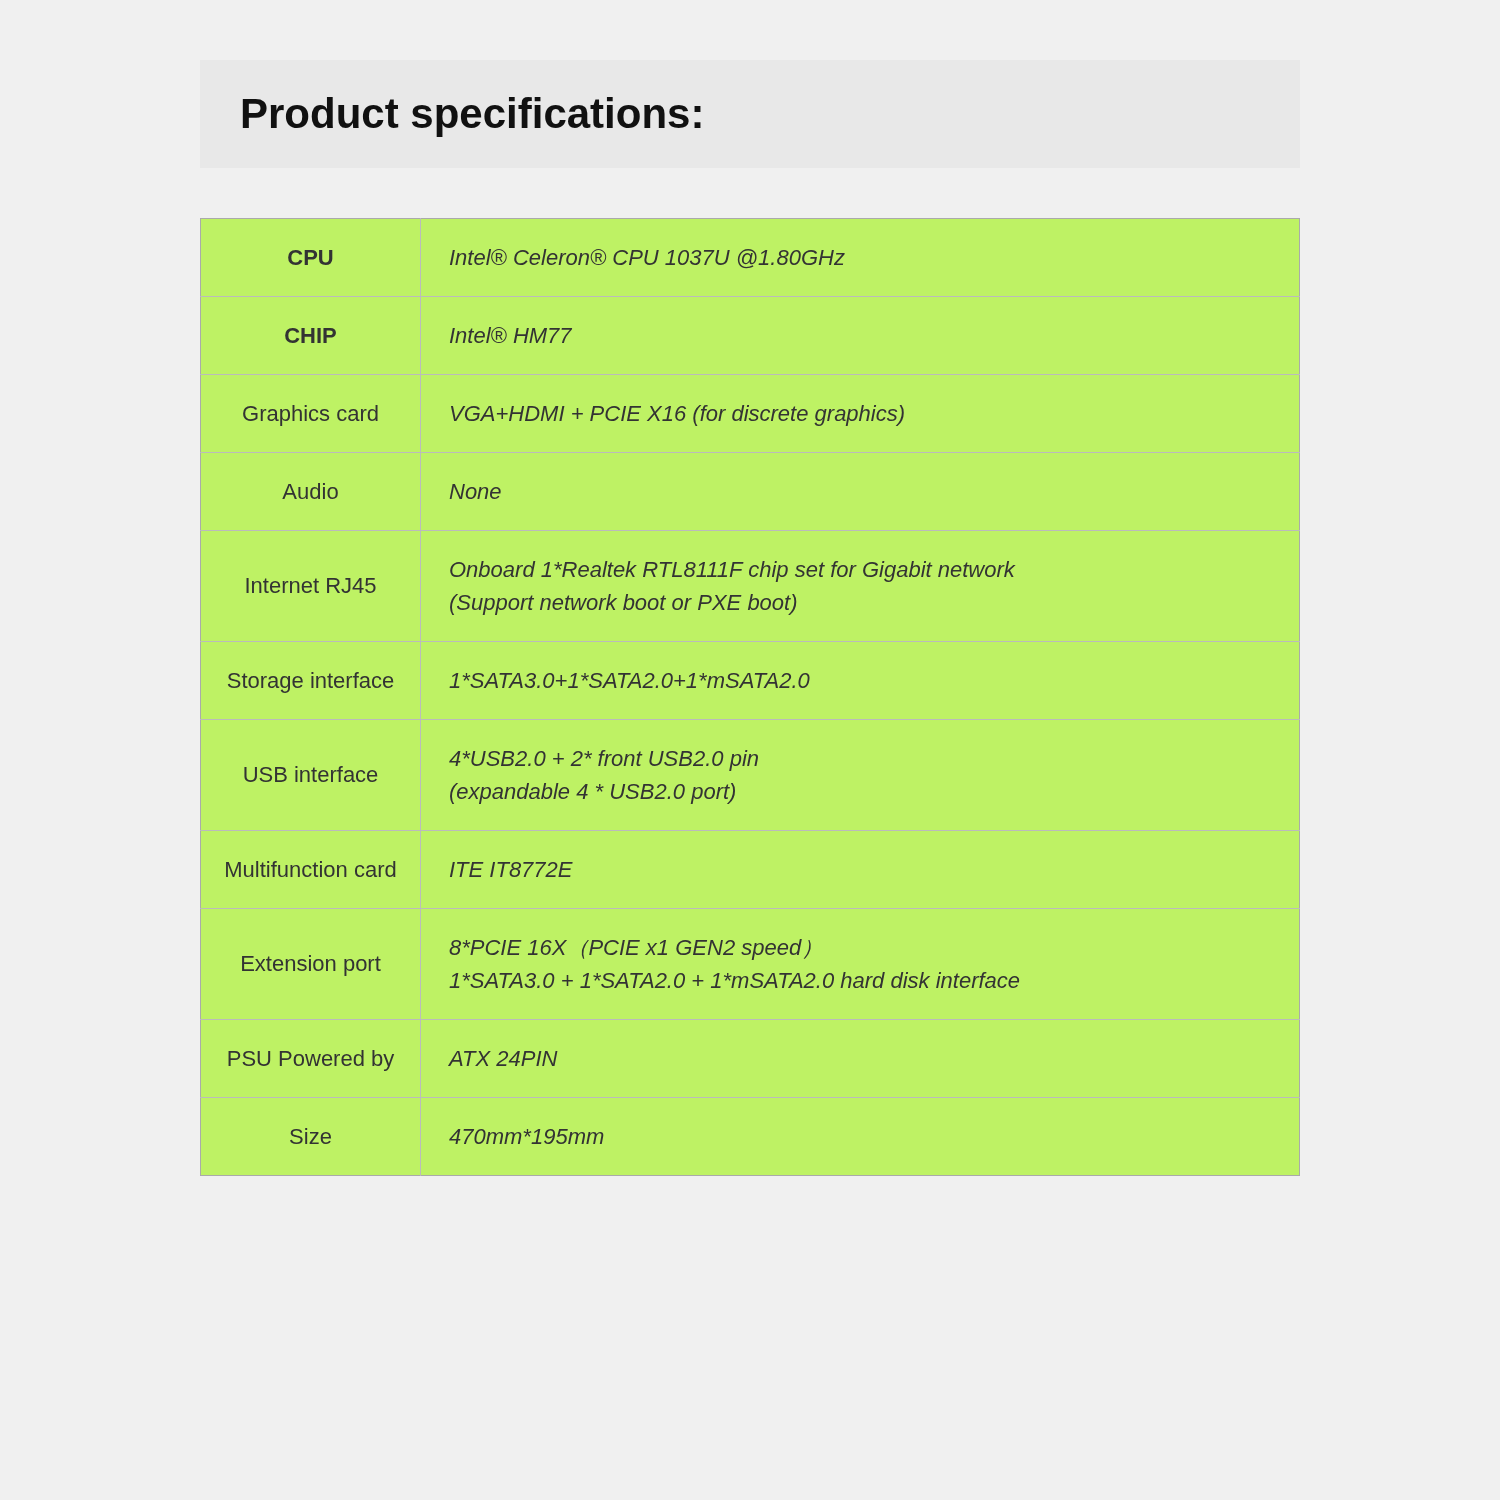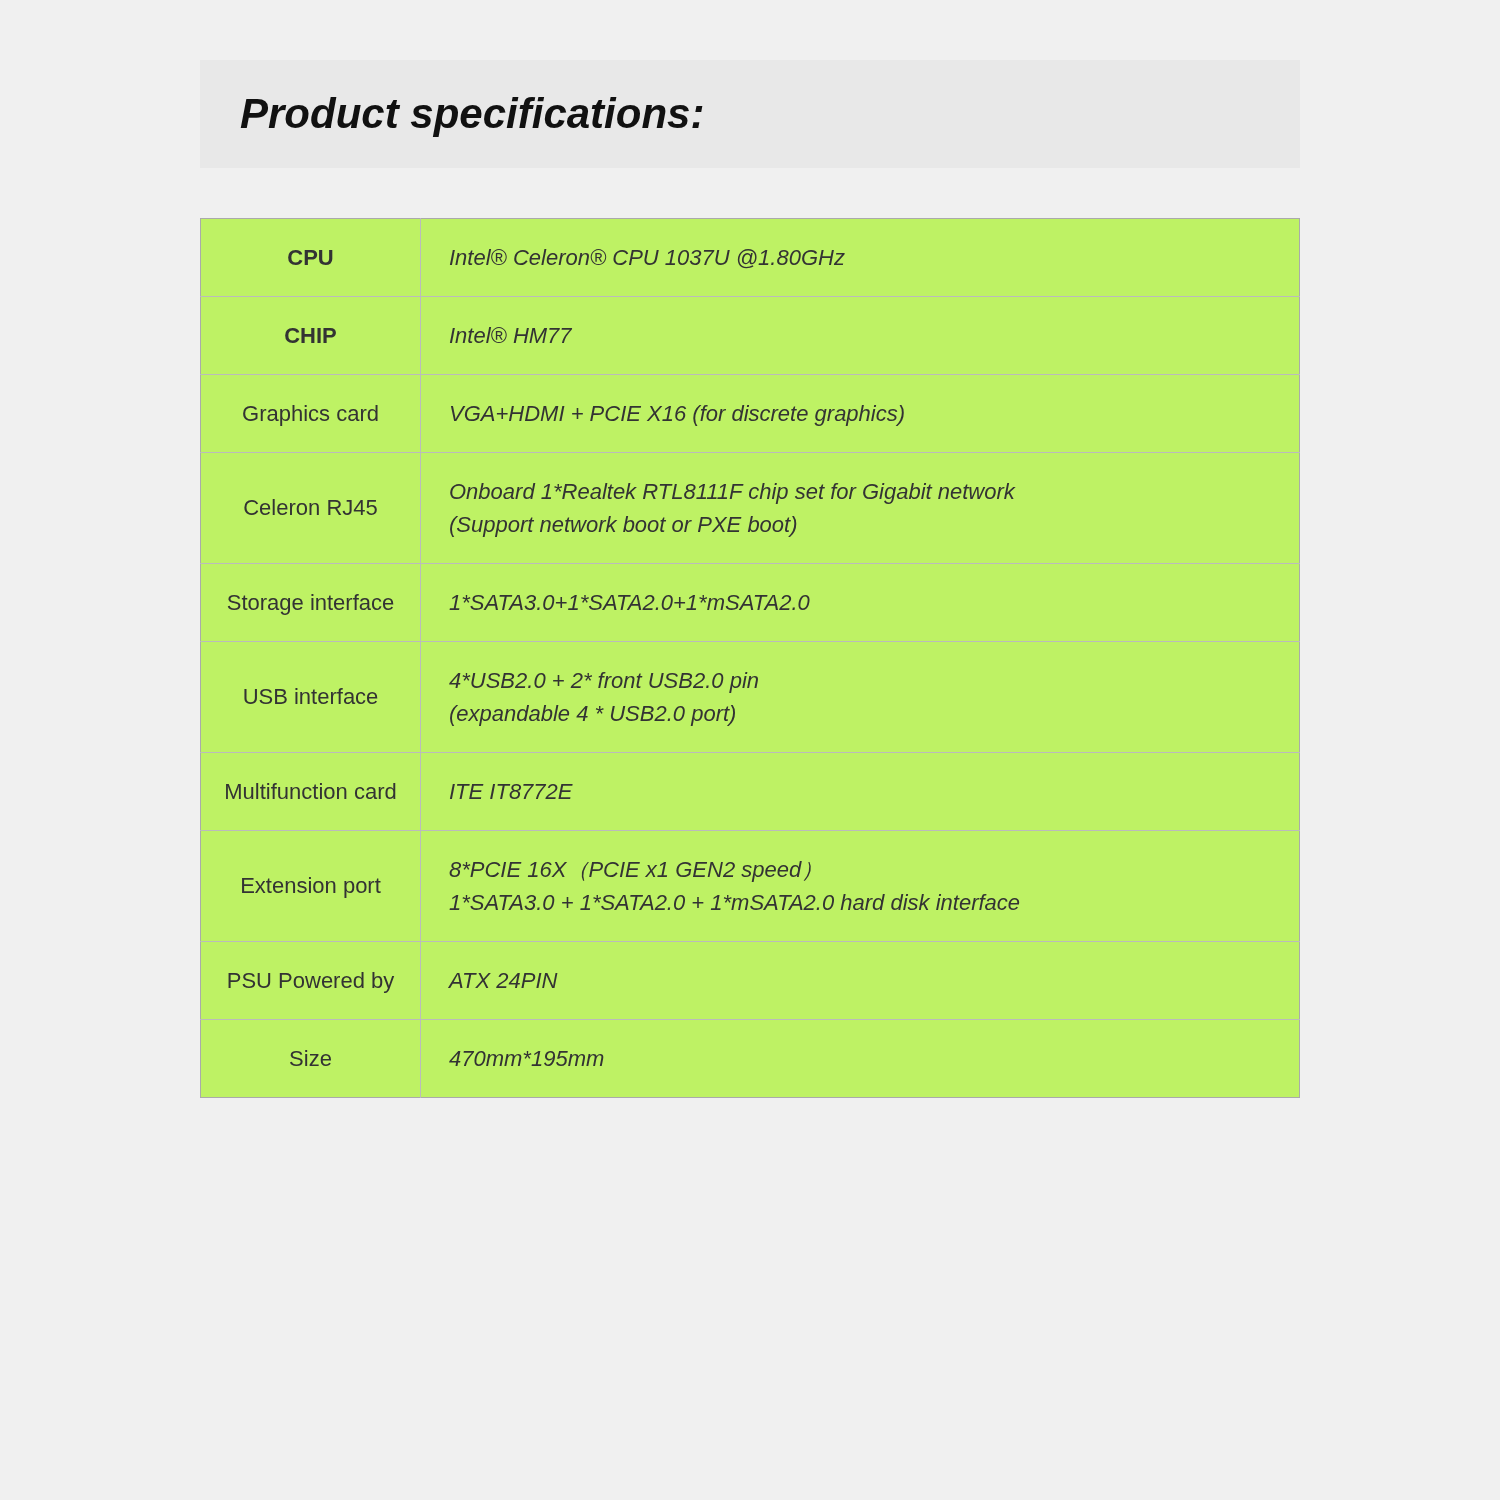--- a/index.html
+++ b/index.html
@@ -22,21 +22,20 @@
     .page-wrapper {
       width: 100%;
       max-width: 1100px;
     }
 
     .header-section {
       background-color: #e8e8e8;
       padding: 30px 40px;
       margin-bottom: 50px;
       width: 100%;
-      font-style: italic;
     }
 
     .page-title {
       font-size: 42px;
       font-weight: 900;
       color: #111;
       font-family: Arial, sans-serif;
     }
 
     .specs-table {
@@ -96,21 +95,25 @@
         </tr>
         <tr>
           <td class="spec-label bold-label">CHIP</td>
           <td class="spec-value">Intel® HM77</td>
         </tr>
         <tr>
           <td class="spec-label">Graphics card</td>
           <td class="spec-value">VGA+HDMI + PCIE X16 (for discrete graphics)</td>
         </tr>
         <tr>
-          <td class="spec-label">Celeron RJ45</td>
+          <td class="spec-label">Audio</td>
+          <td class="spec-value">None</td>
+        </tr>
+        <tr>
+          <td class="spec-label">Internet RJ45</td>
           <td class="spec-value">Onboard 1*Realtek RTL8111F chip set for Gigabit network<br>(Support network boot or PXE boot)</td>
         </tr>
         <tr>
           <td class="spec-label">Storage interface</td>
           <td class="spec-value">1*SATA3.0+1*SATA2.0+1*mSATA2.0</td>
         </tr>
         <tr>
           <td class="spec-label">USB interface</td>
           <td class="spec-value">4*USB2.0 + 2* front USB2.0 pin<br>(expandable 4 * USB2.0 port)</td>
         </tr>

